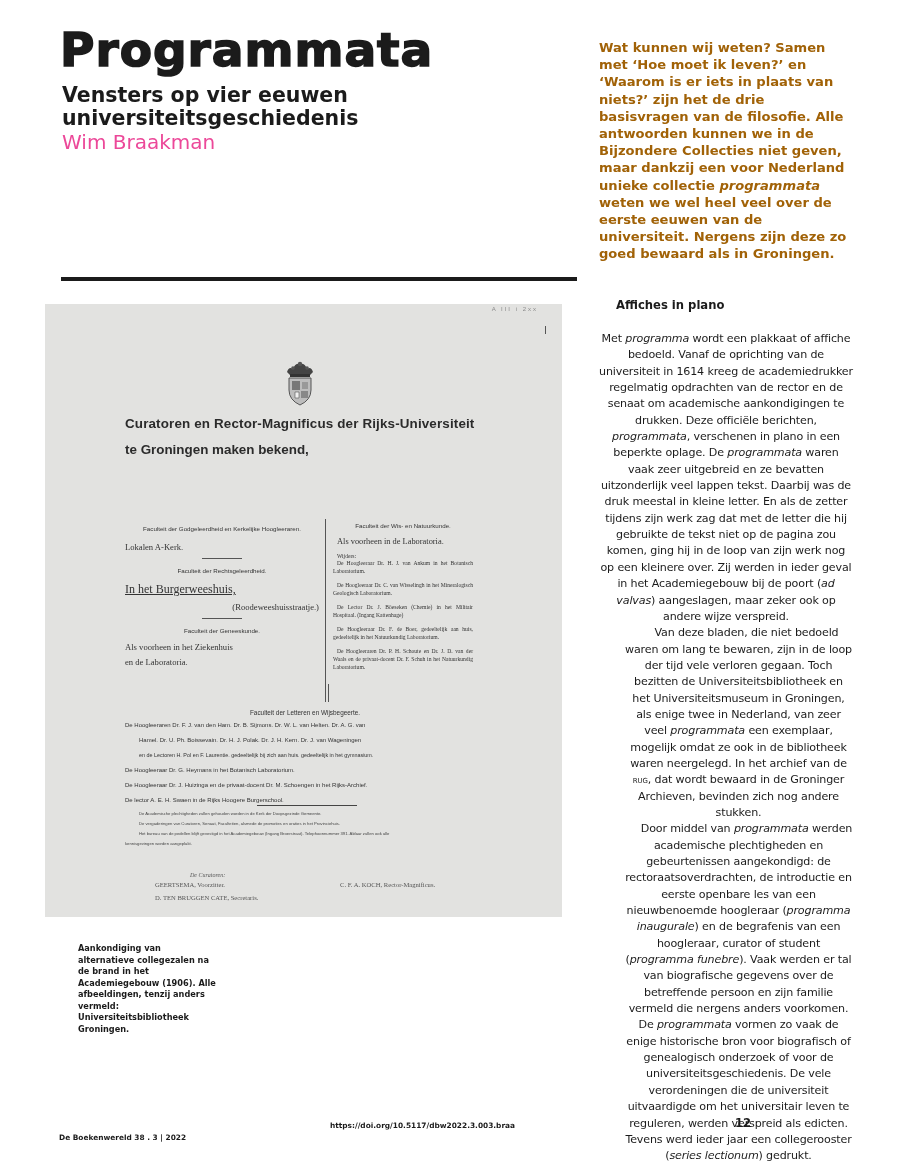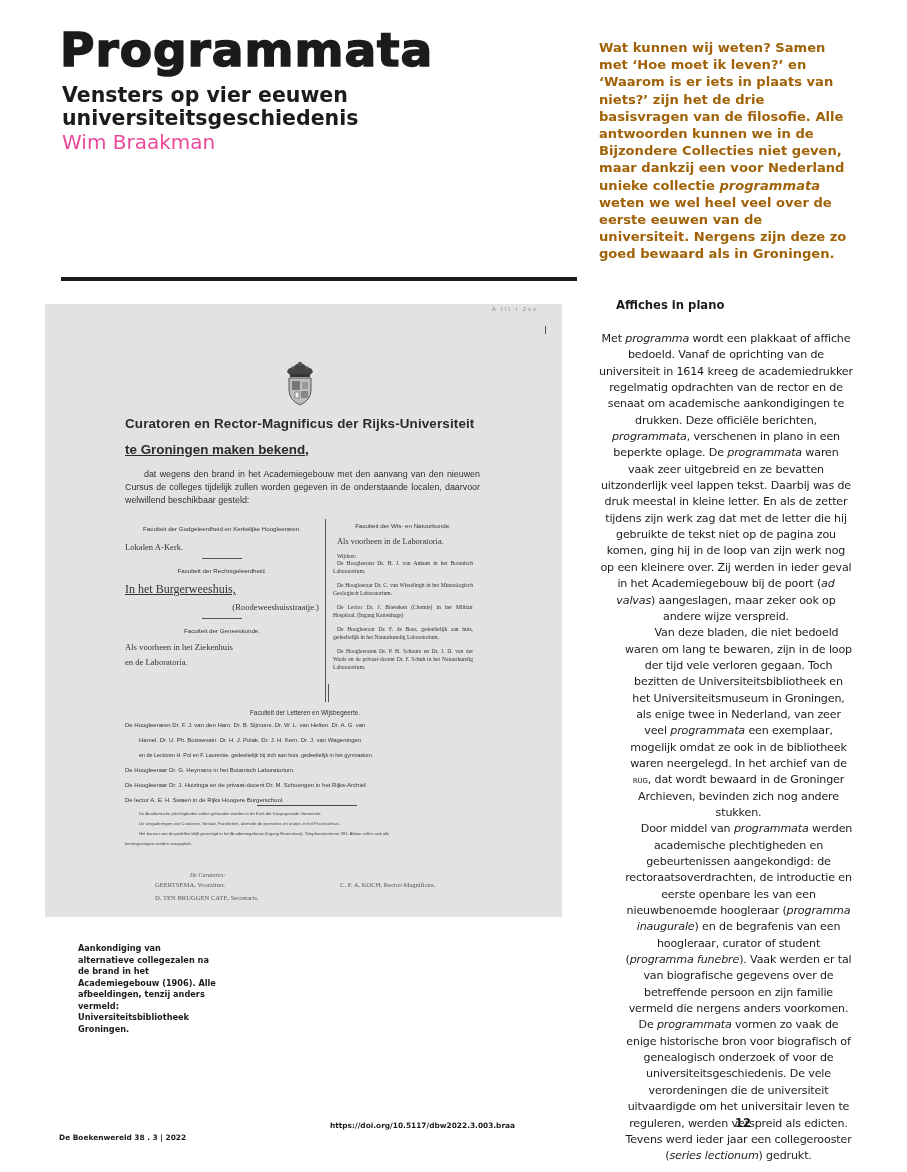--- a/index.html
+++ b/index.html
@@ -33,21 +33,21 @@
   #body i { font-style:italic; }
   #body .sc { font-variant:small-caps; font-size:10px; }
 
   
   #scan { left:45px; top:304px; width:517px; height:613px; background:#e2e2e0; overflow:hidden;
           font-family:"Liberation Sans", sans-serif; color:#2a2a2a; }
   #scan .top-mark { position:absolute; right:24px; top:2px; font-size:6px; color:#8a8a8a; letter-spacing:2px; }
   #scan .tick { position:absolute; right:16px; top:22px; width:1px; height:8px; background:#555; }
   #crest { position:absolute; left:238px; top:56px; width:34px; height:46px; }
   #scan .head1 { position:absolute; left:80px; top:112px; font-size:13.4px; font-weight:bold; color:#2b2b2b; letter-spacing:0.15px; }
-  #scan .head2 { position:absolute; left:80px; top:138px; font-size:13.4px; font-weight:bold; color:#2b2b2b;text-decoration:underline; }
+  #scan .head2 { position:absolute; left:80px; top:138px; font-size:13.4px; font-weight:bold; color:#2b2b2b; }
   #scan .lead { position:absolute; left:80px; top:164px; width:355px; font-size:8.9px; line-height:13.2px; color:#2e2e2e;
                 text-align:justify; text-indent:19px; }
   #scan .faclabel { font-size:6.2px; color:#333; text-align:center; }
   #scan .serif { font-family:"Liberation Serif", serif; color:#333; }
   #leftcol { position:absolute; left:80px; top:218px; width:194px; }
   #rightcol { position:absolute; left:288px; top:218px; width:140px; }
   #vdiv { position:absolute; left:280px; top:215px; width:1px; height:183px; background:#555; }
   #vdiv2 { position:absolute; left:283px; top:380px; width:1px; height:18px; background:#555; }
   .shortrule { width:40px; height:1px; background:#555; margin:6px auto 8px auto; }
   #letteren { position:absolute; left:80px; top:405px; width:360px; }
@@ -99,21 +99,20 @@
     <circle cx="24" cy="8" r="1.8" fill="#555"></circle>
     <rect x="7" y="14" width="20" height="3" fill="#333"></rect>
     <path d="M6 18 L28 18 L28 30 Q28 40 17 45 Q6 40 6 30 Z" fill="#bdbdbd" stroke="#555" stroke-width="1"></path>
     <path d="M9 21 L17 21 L17 30 L9 30 Z" fill="#777"></path>
     <path d="M18 31 L25 31 L25 38 L18 38 Z" fill="#888"></path>
     <path d="M12 32 L16 32 L16 38 L12 38 Z" fill="#f0f0f0" stroke="#555" stroke-width="0.6"></path>
     <path d="M19 22 L25 22 L25 29 L19 29 Z" fill="#999"></path>
   </svg>
   <div class="head1">Curatoren en Rector-Magnificus der Rijks-Universiteit</div>
   <div class="head2">te Groningen maken bekend,</div>
-  <div class="lead">dat wegens den brand in het Academiegebouw met den aanvang van den nieuwen Cursus de colleges tijdelijk zullen worden gegeven in de onderstaande localen, daarvoor welwillend beschikbaar gesteld:</div>
 
   <div id="leftcol">
     <div class="faclabel" style="line-height:14px;">Faculteit der Godgeleerdheid en Kerkelijke Hoogleeraren.</div>
     <div class="serif" style="font-size:8.6px; margin-top:6px;">Lokalen A-Kerk.</div>
     <div class="shortrule"></div>
     <div class="faclabel">Faculteit der Rechtsgeleerdheid.</div>
     <div class="serif" style="font-size:12px; margin-top:8px;text-decoration:underline;">In het Burgerweeshuis,</div>
     <div class="serif" style="font-size:8.6px; text-align:right; margin-top:5px;">(Roodeweeshuisstraatje.)</div>
     <div class="shortrule"></div>
     <div class="faclabel">Faculteit der Geneeskunde.</div>

